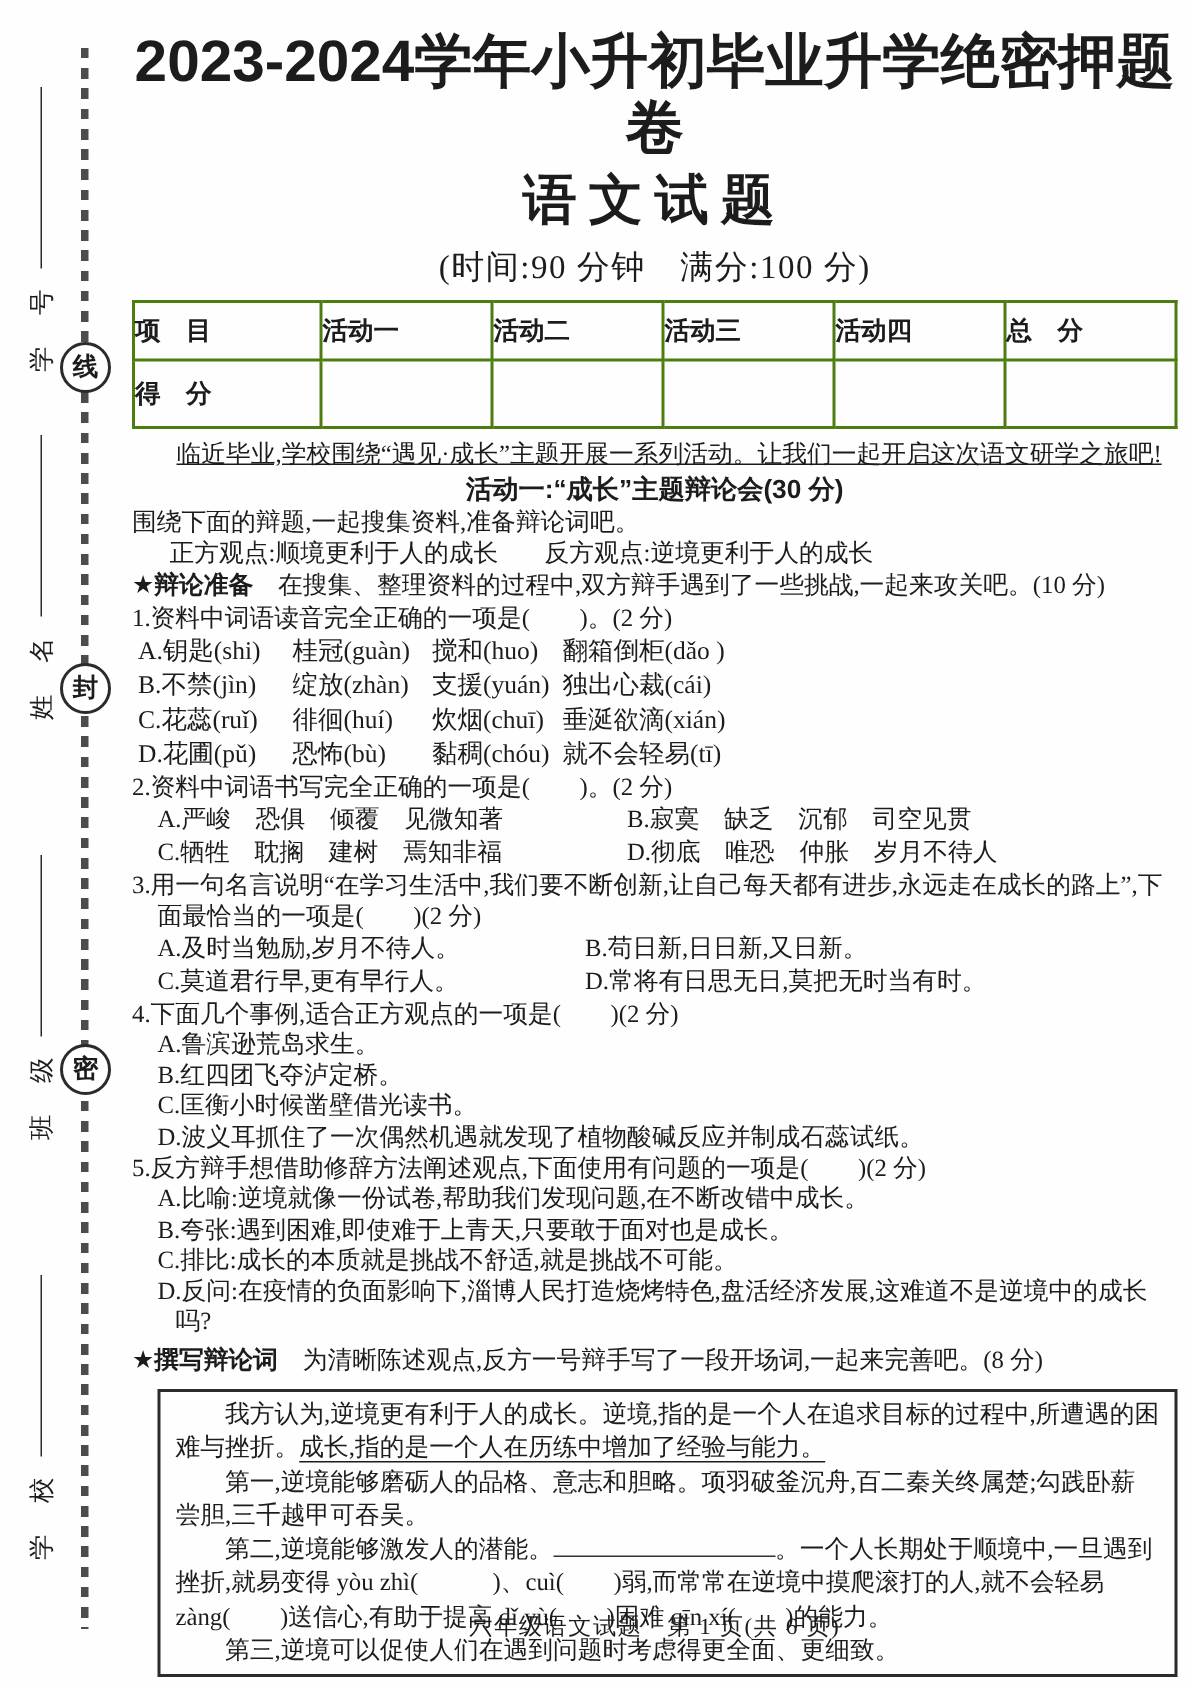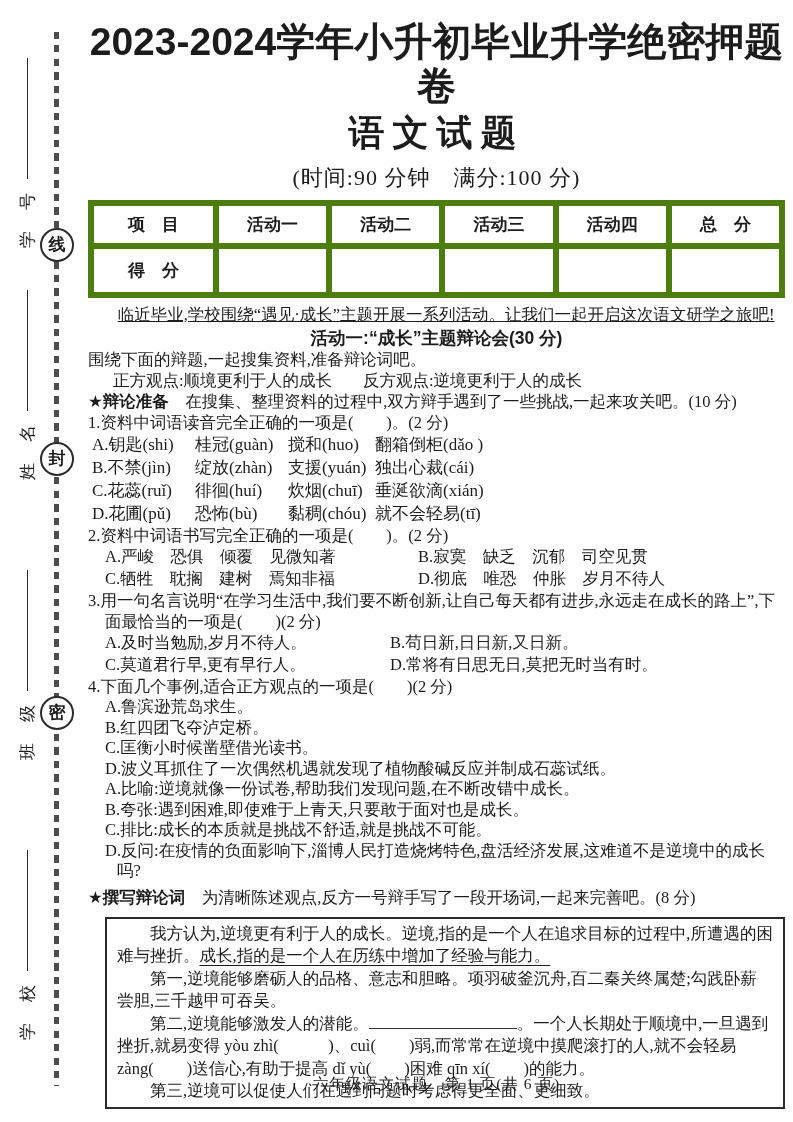--- a/index.html
+++ b/index.html
@@ -37,21 +37,21 @@
     margin:20px 0 0;text-align:center;font-size:39px;line-height:44px;font-weight:bold;
     font-family:"Liberation Sans","DejaVu Sans",sans-serif;letter-spacing:0;
   }
   .page-subtitle{
     margin:5px 0 0;text-align:center;font-size:36px;line-height:40px;font-weight:bold;
     font-family:"Liberation Sans","DejaVu Sans",sans-serif;letter-spacing:8px;
   }
   .exam-meta{margin:13px 0 10px;text-align:center;font-size:22px;line-height:24px;letter-spacing:1px;}
   table.score{width:100%;border-collapse:collapse;table-layout:fixed;margin:0;}
   table.score th,table.score td{
-    border:6px solid #4d7c0f;text-align:center;font-weight:bold;font-size:17px;
+    border:2px solid #4d7c0f;text-align:left;font-weight:bold;font-size:17px;
     font-family:"Liberation Sans","DejaVu Sans",sans-serif;padding:0;
   }
   table.score tr.hdr th{height:37px;}
   table.score tr.scr td{height:43px;}
   .line{margin:0;font-size:16.5px;line-height:21px;}
   .intro{margin-top:6px;text-indent:1.8em;text-decoration:underline;}
   .act-title{
     margin:2px 0 0;text-align:center;font-weight:bold;font-size:17.5px;line-height:22px;
     font-family:"Liberation Sans","DejaVu Sans",sans-serif;
   }
@@ -197,20 +197,21 @@
     <span>C.莫道君行早,更有早行人。</span>
       <span>D.常将有日思无日,莫把无时当有时。</span>
   </div>
 
   <p class="line stem">4.下面几个事例,适合正方观点的一项是(　　)(2 分)</p>
   <p class="opt">A.鲁滨逊荒岛求生。</p>
   <p class="opt">B.红四团飞夺泸定桥。</p>
   <p class="opt">C.匡衡小时候凿壁借光读书。</p>
   <p class="opt">D.波义耳抓住了一次偶然机遇就发现了植物酸碱反应并制成石蕊试纸。</p>
 
+  <p class="line stem">5.反方辩手想借助修辞方法阐述观点,下面使用有问题的一项是(　　)(2 分)</p>
   <p class="opt">A.比喻:逆境就像一份试卷,帮助我们发现问题,在不断改错中成长。</p>
   <p class="opt">B.夸张:遇到困难,即使难于上青天,只要敢于面对也是成长。</p>
   <p class="opt">C.排比:成长的本质就是挑战不舒适,就是挑战不可能。</p>
   <p class="opt">D.反问:在疫情的负面影响下,淄博人民打造烧烤特色,盘活经济发展,这难道不是逆境中的成长吗?</p>
 
   <p class="line" style="margin-top:4px;line-height:22px;"><span class="seclabel">★撰写辩论词</span><span>　为清晰陈述观点,反方一号辩手写了一段开场词,一起来完善吧。(8 分)</span></p>
 
   <div class="speech-box">
     <p><span>我方认为,逆境更有利于人的成长。逆境,指的是一个人在追求目标的过程中,所遭遇的困难与挫折。</span><span class="u">成长,指的是一个人在历练中增加了经验与能力。</span></p>
     <p>第一,逆境能够磨砺人的品格、意志和胆略。项羽破釜沉舟,百二秦关终属楚;勾践卧薪尝胆,三千越甲可吞吴。</p>

